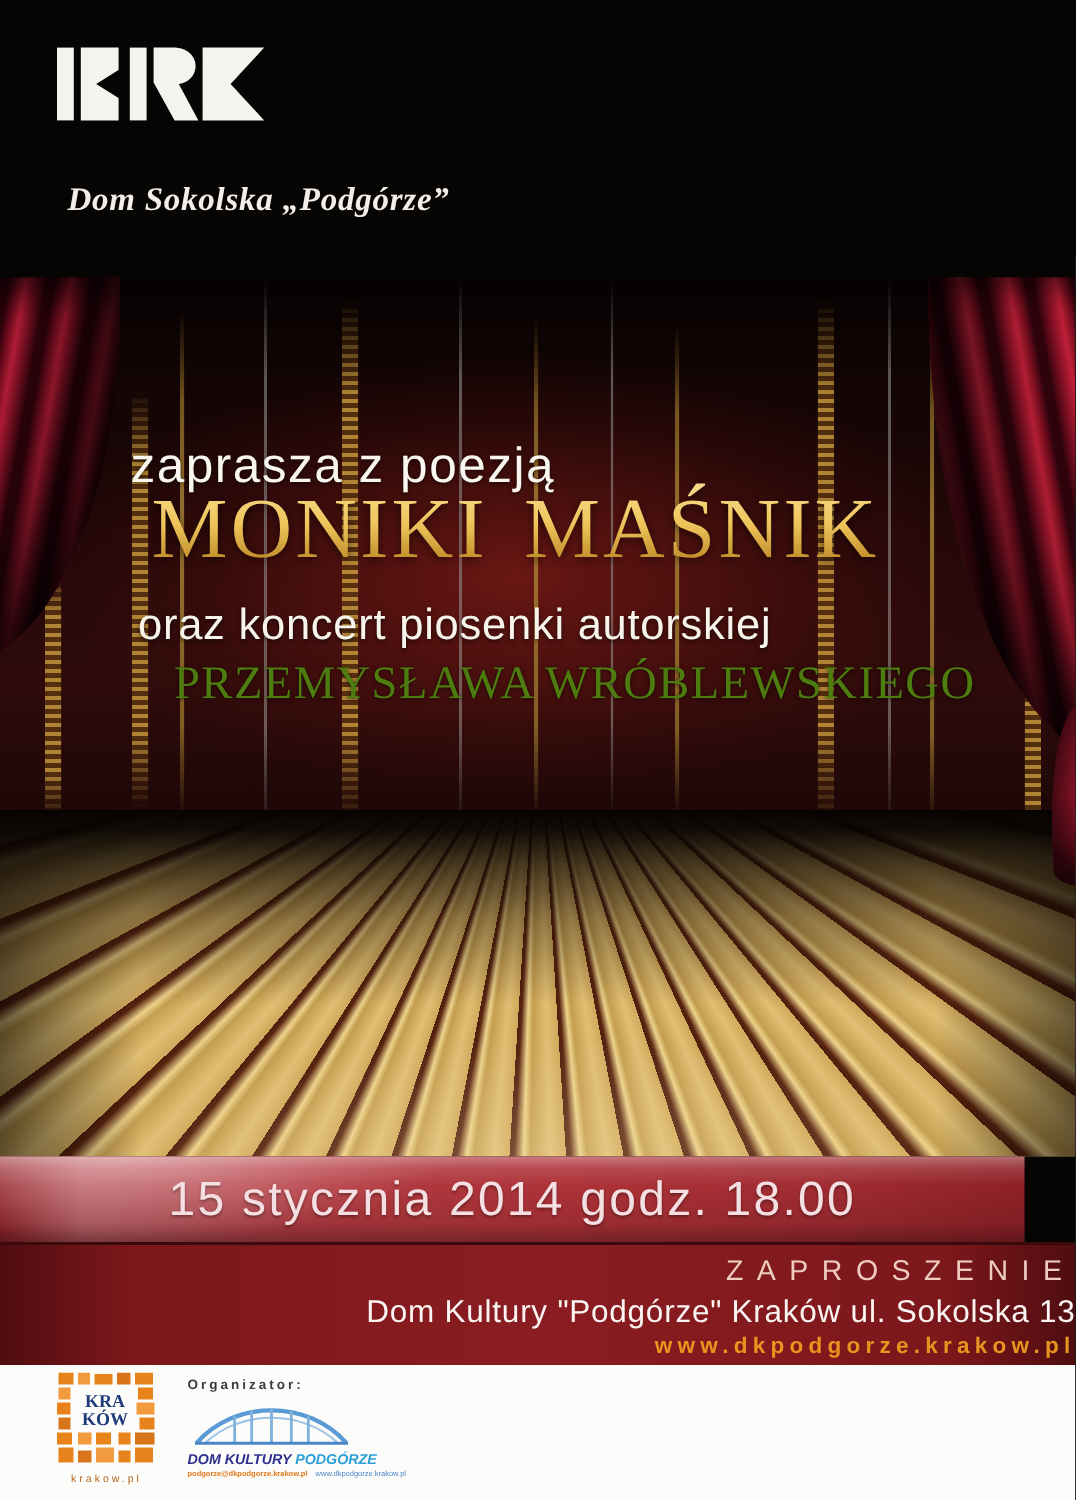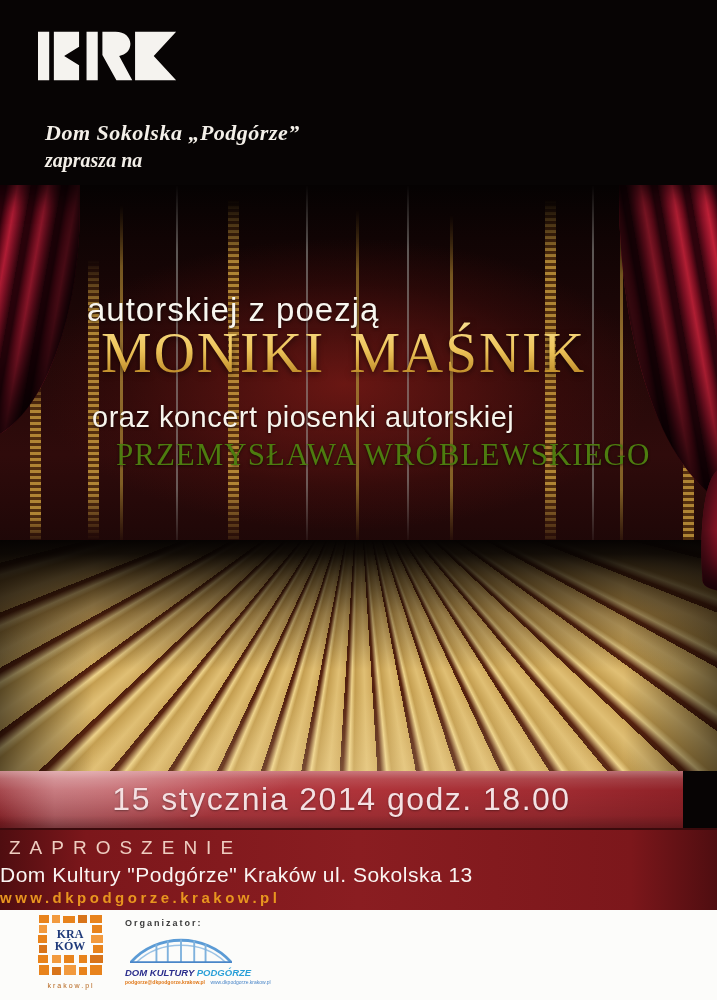--- a/index.html
+++ b/index.html
@@ -77,21 +77,21 @@
     position:absolute;left:0;top:771px;width:683px;height:57px;z-index:7;
     display:flex;align-items:center;justify-content:center;
     background:
       radial-gradient(ellipse 45% 140% at 12% 0%, rgba(255,218,220,.45), transparent 70%),
       linear-gradient(180deg,rgba(255,255,255,.35) 0%,rgba(255,255,255,.12) 14%,rgba(255,255,255,0) 34%,rgba(0,0,0,.10) 78%,rgba(0,0,0,.32) 100%),
       linear-gradient(90deg,#8e2127 0%,#b2565c 8%,#b23a41 30%,#ae3238 55%,#a02b31 82%,#8e2127 100%);
   }
   .date-band span{font-size:32px;letter-spacing:1.5px;color:#f4e0e2;text-shadow:0 1px 2px rgba(0,0,0,.35);}
   
   .info-band{
-    position:absolute;left:0;top:828px;width:717px;height:106px;z-index:7;text-align:left;
+    position:absolute;left:0;top:828px;width:717px;height:106px;z-index:7;text-align:right;
     background:linear-gradient(90deg,#4f0d10 0%,#7c171b 12%,#8a1d21 50%,#7c171b 88%,#4f0d10 100%);
     border-top:2px solid #3a0a0c;box-sizing:border-box;
   }
   .i-zapro{margin-top:7px;font-size:19px;letter-spacing:9px;padding-left:9px;color:#eecdc0;}
   .i-addr{margin-top:4px;font-size:21px;letter-spacing:.5px;color:#faf4f2;}
   .i-www{margin-top:2px;font-size:15px;font-weight:bold;letter-spacing:3.5px;color:#e8951f;}
   
   .footer{position:absolute;left:0;top:910px;width:717px;height:90px;background:#fcfcfa;z-index:7;}
   .kr-logo{position:absolute;left:36px;top:5px;width:70px;text-align:center;}
   .kr-caption{font-size:7px;letter-spacing:2px;color:#b5651d;margin-top:1px;}
@@ -114,21 +114,20 @@
     <g fill="#f5f3ef">
       <rect x="0" y="0" width="12" height="52"></rect>
       <polygon points="17,0 44,0 44,16 28,26 44,36 44,52 17,52"></polygon>
       <rect x="52" y="0" width="12" height="52"></rect>
       <path d="M69,0 h14 c10,0 16,6 16,13 c0,7 -5,12 -12,13 l14,26 h-17 l-15,-27 z"></path>
       <polygon points="104,0 148,0 124,26 148,52 104,52"></polygon>
     </g>
   </svg>
   <div class="hdr-invite">
     <div class="l1">Dom Sokolska „Podgórze”</div>
-    <div class="l2">zaprasza na</div>
   </div>
 
   <div class="stage">
     <div class="stripe chain" style="left:30px;top:195px;height:165px;"></div>
     <div class="stripe chain" style="left:88px;top:75px;height:280px;"></div>
     <div class="stripe chain" style="left:228px;top:15px;height:350px;"></div>
     <div class="stripe chain" style="left:545px;top:15px;height:350px;"></div>
     <div class="stripe chain" style="left:683px;top:235px;height:150px;"></div>
     <div class="stripe goldline" style="left:120px;top:20px;height:340px;"></div>
     <div class="stripe goldline" style="left:356px;top:25px;height:335px;"></div>
@@ -136,21 +135,21 @@
     <div class="stripe goldline" style="left:620px;top:30px;height:335px;"></div>
     <div class="stripe grayline" style="left:176px;top:0;height:370px;"></div>
     <div class="stripe grayline" style="left:306px;top:0;height:365px;"></div>
     <div class="stripe grayline" style="left:407px;top:0;height:360px;"></div>
     <div class="stripe grayline" style="left:592px;top:0;height:365px;"></div>
     <div class="floor"></div>
     <div class="curtain curtain-left"></div>
     <div class="curtain curtain-right"></div>
   </div>
 
-  <div class="txt t-subtitle">autorskiej z poezją</div>
+  <div class="txt t-subtitle">zaprasza z poezją</div>
   <div class="txt t-title">MONIKI MAŚNIK</div>
   <div class="txt t-concert">oraz koncert piosenki autorskiej</div>
   <div class="txt t-performer">PRZEMYSŁAWA WRÓBLEWSKIEGO</div>
 
   <div class="date-band">
     <span>15 stycznia 2014 godz. 18.00</span>
   </div>
 
   <div class="info-band">
     <div class="i-zapro">ZAPROSZENIE</div>

